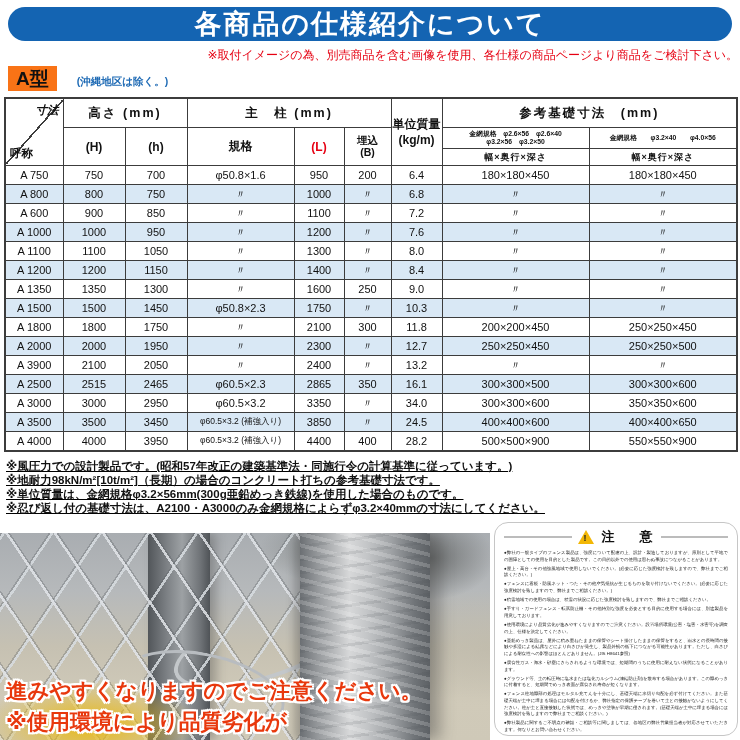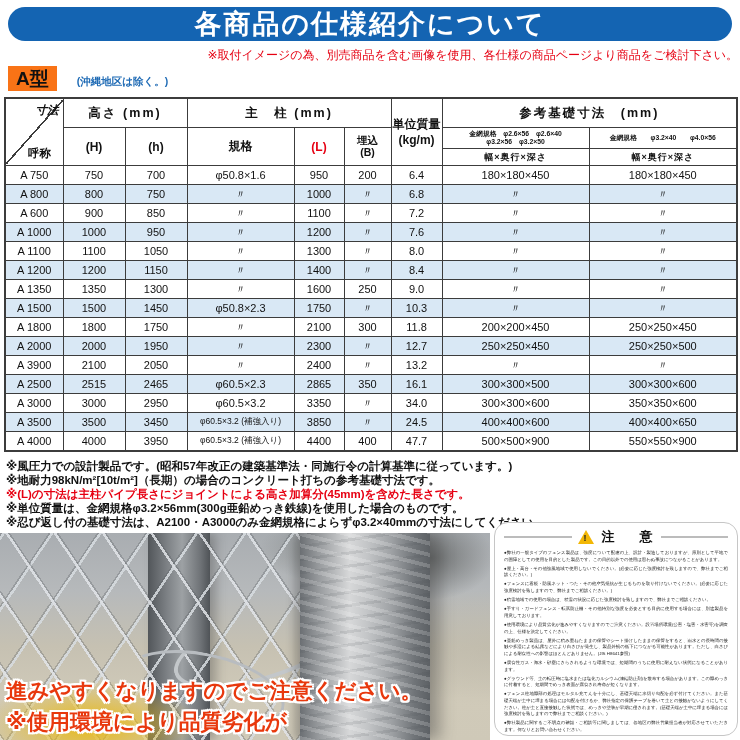--- a/index.html
+++ b/index.html
@@ -43,27 +43,27 @@
   table.spec thead th{font-weight:bold;}
   .th-group{font-size:12.5px;height:28px;letter-spacing:2px;}
   .th-sub{font-size:12px;height:20px;}
   .th-dims{font-size:9px;height:16px;letter-spacing:1px;}
   .th-mesh{font-size:6.8px;line-height:1.25;height:20px;font-weight:bold;color:#111;}
   .red-text{color:#e60012;}
   .corner-cell{position:relative;width:100%;height:100%;
     background-image:linear-gradient(to bottom right,transparent calc(50% - 0.8px),#3c3c3c calc(50% - 0.8px),#3c3c3c calc(50% + 0.8px),transparent calc(50% + 0.8px));
     min-height:64px;}
   .corner-top{position:absolute;top:3px;right:4px;font-size:11.5px;font-weight:bold;font-style:italic;}
-  .corner-bottom{position:absolute;bottom:3px;left:4px;font-size:11.5px;font-weight:bold;margin-left:18px;}
+  .corner-bottom{position:absolute;bottom:3px;left:4px;font-size:11.5px;font-weight:bold;}
   .unit-mass-cell div{line-height:1.35;font-size:12px;}
   tbody td{height:18px;font-size:11px;}
   tbody tr.alt td{background:#d9e8f5;}
   tbody td.small{font-size:8.5px;}
   
-  .notes{position:absolute;left:6px;top:459px;width:730px;}
+  .notes{position:absolute;left:6px;top:459px;width:730px;text-decoration:underline;}
   .notes div{font-size:11.5px;line-height:1.22;color:#111;font-weight:bold;}
   .notes div.red{color:#e60012;}
   
   .photo{
     position:absolute;left:0;top:533px;width:490px;height:207px;overflow:hidden;
     background:
       radial-gradient(90px 60px at 88% 12%, rgba(60,62,60,.55), transparent 70%),
       radial-gradient(120px 50px at 70% 8%, rgba(90,95,92,.5), transparent 70%),
       radial-gradient(140px 80px at 100% 55%, rgba(190,185,170,.6), transparent 75%),
       linear-gradient(180deg,#a9adb1 0%,#b6b9bb 28%,#c6c1b2 55%,#d0cab9 80%,#cfc9b8 100%);
@@ -344,31 +344,30 @@
         <td>400×400×600</td>
         <td>400×400×650</td>
       </tr>
       <tr>
         <td>A 4000</td>
         <td>4000</td>
         <td>3950</td>
         <td class="small">φ60.5×3.2 (補強入り)</td>
         <td>4400</td>
         <td>400</td>
-        <td>47.7</td>
+        <td>28.2</td>
         <td>500×500×900</td>
         <td>550×550×900</td>
       </tr>
     </tbody>
 </table>
 
 <div class="notes">
     <div>※風圧力での設計製品です。(昭和57年改正の建築基準法・同施行令の計算基準に従っています。)</div>
     <div>※地耐力98kN/m²[10t/m²]（長期）の場合のコンクリート打ちの参考基礎寸法です。</div>
-    <div class="red">※(L)の寸法は主柱パイプ長さにジョイントによる高さ加算分(45mm)を含めた長さです。</div>
     <div>※単位質量は、金網規格φ3.2×56mm(300g亜鉛めっき鉄線)を使用した場合のものです。</div>
     <div>※忍び返し付の基礎寸法は、A2100・A3000のみ金網規格によらずφ3.2×40mmの寸法にしてください。</div>
   </div>
 
 <div class="photo">
   <div class="post-left"></div>
   <div class="mesh"></div>
   <div class="wire"></div>
   <div class="wire2"></div>
   <div class="post-main"></div>

